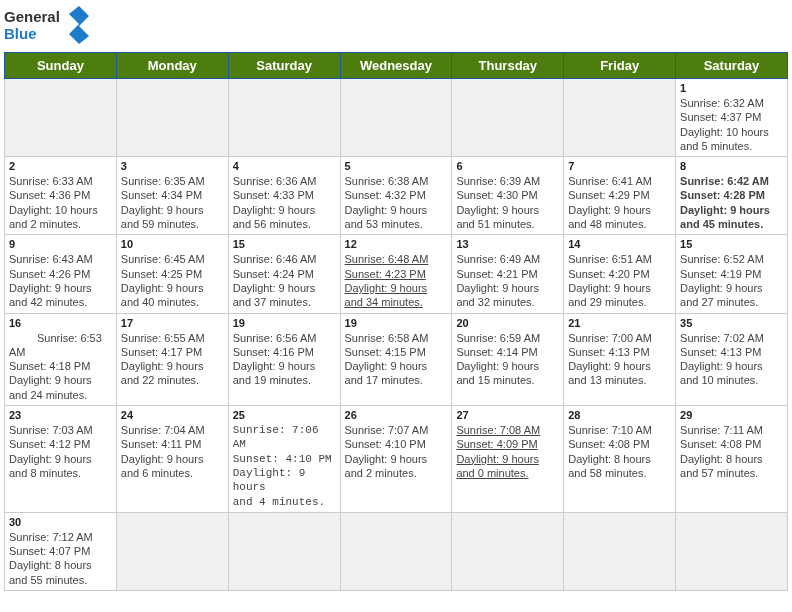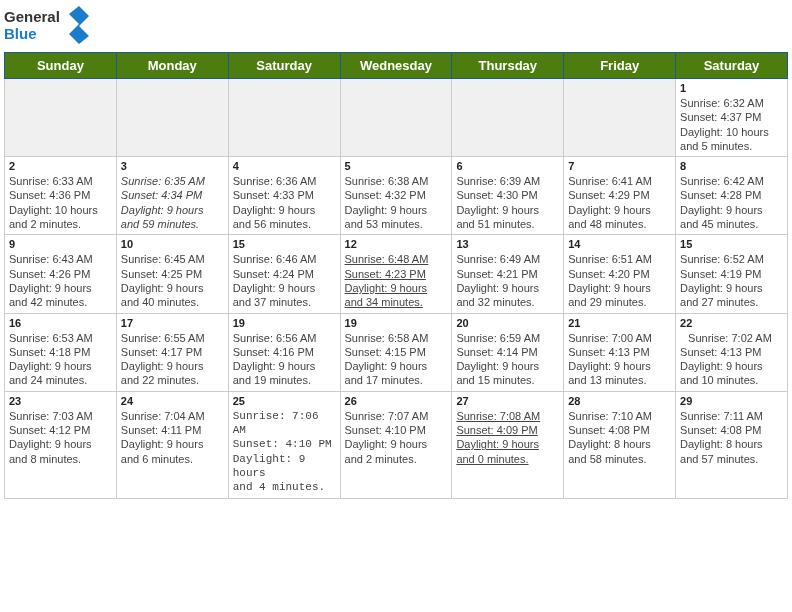--- a/index.html
+++ b/index.html
@@ -121,41 +121,41 @@
           <td><span class="day-number">1</span><span class="day-info" style="white-space: pre-line;">Sunrise: 6:32 AM
 Sunset: 4:37 PM
 Daylight: 10 hours
 and 5 minutes.</span></td>
         </tr>
         <tr>
           <td><span class="day-number">2</span><span class="day-info" style="white-space: pre-line;">Sunrise: 6:33 AM
 Sunset: 4:36 PM
 Daylight: 10 hours
 and 2 minutes.</span></td>
-          <td><span class="day-number">3</span><span class="day-info" style="white-space: pre-line; font-style: italic;">Sunrise: 6:35 AM
+          <td><span class="day-number">3</span><span class="day-info" style="white-space: pre-line;">Sunrise: 6:35 AM
 Sunset: 4:34 PM
 Daylight: 9 hours
 and 59 minutes.</span></td>
           <td><span class="day-number">4</span><span class="day-info" style="white-space: pre-line;">Sunrise: 6:36 AM
 Sunset: 4:33 PM
 Daylight: 9 hours
 and 56 minutes.</span></td>
           <td><span class="day-number">5</span><span class="day-info" style="white-space: pre-line;">Sunrise: 6:38 AM
 Sunset: 4:32 PM
 Daylight: 9 hours
 and 53 minutes.</span></td>
           <td><span class="day-number">6</span><span class="day-info" style="white-space: pre-line;">Sunrise: 6:39 AM
 Sunset: 4:30 PM
 Daylight: 9 hours
 and 51 minutes.</span></td>
           <td><span class="day-number">7</span><span class="day-info" style="white-space: pre-line;">Sunrise: 6:41 AM
 Sunset: 4:29 PM
 Daylight: 9 hours
 and 48 minutes.</span></td>
-          <td><span class="day-number">8</span><span class="day-info" style="white-space: pre-line;">Sunrise: 6:42 AM
+          <td><span class="day-number">8</span><span class="day-info" style="white-space: pre-line; font-weight: bold;">Sunrise: 6:42 AM
 Sunset: 4:28 PM
 Daylight: 9 hours
 and 45 minutes.</span></td>
         </tr>
         <tr>
           <td><span class="day-number">9</span><span class="day-info" style="white-space: pre-line;">Sunrise: 6:43 AM
 Sunset: 4:26 PM
 Daylight: 9 hours
 and 42 minutes.</span></td>
           <td><span class="day-number">10</span><span class="day-info" style="white-space: pre-line;">Sunrise: 6:45 AM
@@ -177,21 +177,21 @@
           <td><span class="day-number">14</span><span class="day-info" style="white-space: pre-line;">Sunrise: 6:51 AM
 Sunset: 4:20 PM
 Daylight: 9 hours
 and 29 minutes.</span></td>
           <td><span class="day-number">15</span><span class="day-info" style="white-space: pre-line;">Sunrise: 6:52 AM
 Sunset: 4:19 PM
 Daylight: 9 hours
 and 27 minutes.</span></td>
         </tr>
         <tr>
-          <td><span class="day-number">16</span><span class="day-info" style="white-space: pre-line;">Sunrise: 6:53 AM
+          <td><span class="day-number">16</span><span class="day-info" style="white-space: pre-line; margin-left: 28px;">Sunrise: 6:53 AM
 Sunset: 4:18 PM
 Daylight: 9 hours
 and 24 minutes.</span></td>
           <td><span class="day-number">17</span><span class="day-info" style="white-space: pre-line;">Sunrise: 6:55 AM
 Sunset: 4:17 PM
 Daylight: 9 hours
 and 22 minutes.</span></td>
           <td><span class="day-number">19</span><span class="day-info" style="white-space: pre-line;">Sunrise: 6:56 AM
 Sunset: 4:16 PM
 Daylight: 9 hours
@@ -201,21 +201,21 @@
 Daylight: 9 hours
 and 17 minutes.</span></td>
           <td><span class="day-number">20</span><span class="day-info" style="white-space: pre-line;">Sunrise: 6:59 AM
 Sunset: 4:14 PM
 Daylight: 9 hours
 and 15 minutes.</span></td>
           <td><span class="day-number">21</span><span class="day-info" style="white-space: pre-line;">Sunrise: 7:00 AM
 Sunset: 4:13 PM
 Daylight: 9 hours
 and 13 minutes.</span></td>
-          <td><span class="day-number">22</span><span class="day-info" style="white-space: pre-line; margin-left: 8px;">Sunrise: 7:02 AM
+          <td><span class="day-number">35</span><span class="day-info" style="white-space: pre-line;">Sunrise: 7:02 AM
 Sunset: 4:13 PM
 Daylight: 9 hours
 and 10 minutes.</span></td>
         </tr>
         <tr>
           <td><span class="day-number">23</span><span class="day-info" style="white-space: pre-line;">Sunrise: 7:03 AM
 Sunset: 4:12 PM
 Daylight: 9 hours
 and 8 minutes.</span></td>
           <td><span class="day-number">24</span><span class="day-info" style="white-space: pre-line;">Sunrise: 7:04 AM
@@ -236,15 +236,27 @@
 and 0 minutes.</span></td>
           <td><span class="day-number">28</span><span class="day-info" style="white-space: pre-line;">Sunrise: 7:10 AM
 Sunset: 4:08 PM
 Daylight: 8 hours
 and 58 minutes.</span></td>
           <td><span class="day-number">29</span><span class="day-info" style="white-space: pre-line;">Sunrise: 7:11 AM
 Sunset: 4:08 PM
 Daylight: 8 hours
 and 57 minutes.</span></td>
         </tr>
+        <tr>
+          <td><span class="day-number">30</span><span class="day-info" style="white-space: pre-line;">Sunrise: 7:12 AM
+Sunset: 4:07 PM
+Daylight: 8 hours
+and 55 minutes.</span></td>
+          <td class="empty"></td>
+          <td class="empty"></td>
+          <td class="empty"></td>
+          <td class="empty"></td>
+          <td class="empty"></td>
+          <td class="empty"></td>
+        </tr>
       </tbody>
   </table>
 </div>
 
 </body></html>

